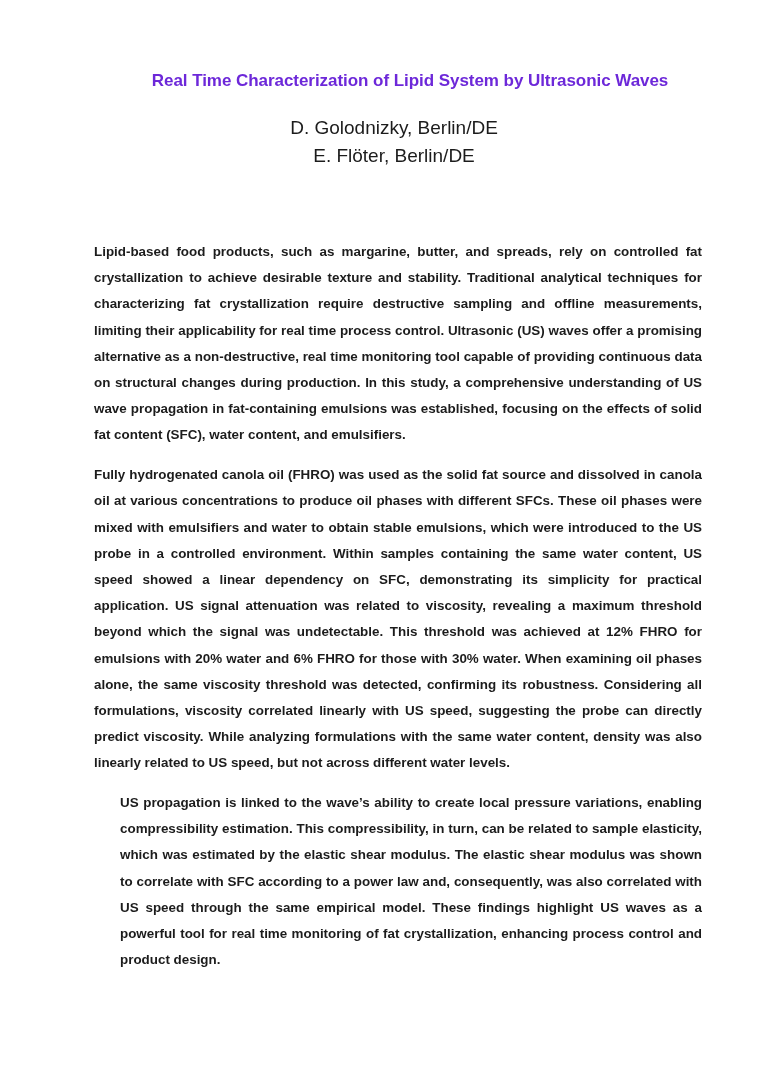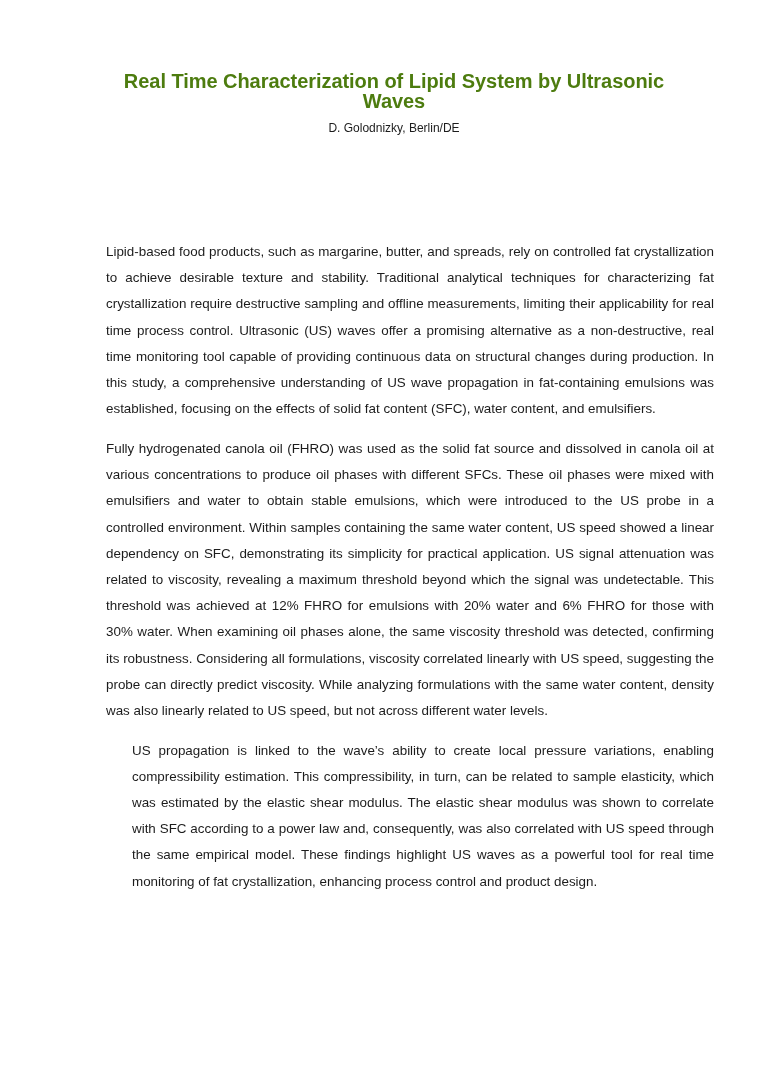--- a/index.html
+++ b/index.html
@@ -21,51 +21,52 @@
     overflow: hidden;
     box-sizing: border-box;
   }
   .content {
     position: absolute;
     left: 90px;
     top: 0;
     width: 608px;
   }
   .doc-title {
-    font-size: 20px;
+    font-size: 17px;
     font-weight: bold;
     text-align: center;
     letter-spacing: -0.05px;
     margin: 0;
     padding: 0;
     position: absolute;
-    left: 0;
+    left: 16px;
     top: 71px;
     width: 100%;
     line-height: 20px;
-    color: #4d7c0f;
+    color: #6d28d9;
   }
   .authors {
     position: absolute;
     left: 0;
     top: 114px;
     width: 100%;
     text-align: center;
   }
   .author-line {
-    font-size: 12px;
+    font-size: 19px;
     line-height: 28.2px;
     color: #1c1c1c;
     white-space: nowrap;
   }
   .abstract-body {
     position: absolute;
-    left: 16px;
+    left: 4px;
     top: 239px;
     width: 100%;
+    font-weight: bold;
   }
   .para {
     font-size: 13.4px;
     line-height: 26.2px;
     text-align: justify;
     text-justify: inter-word;
     margin: 0 0 13.5px 0;
     color: #1c1c1c;
     hyphens: none;
   }
@@ -78,20 +79,21 @@
 <body>
 
 <div class="page">
 
   <div class="content">
 
     <h1 class="doc-title">Real Time Characterization of Lipid System by Ultrasonic Waves</h1>
 
     <div class="authors">
       <div class="author-line">D. Golodnizky, Berlin/DE</div>
+      <div class="author-line">E. Flöter, Berlin/DE</div>
     </div>
 
     <div class="abstract-body">
       <p class="para">Lipid-based food products, such as margarine, butter, and spreads, rely on controlled fat crystallization to achieve desirable texture and stability. Traditional analytical techniques for characterizing fat crystallization require destructive sampling and offline measurements, limiting their applicability for real time process control. Ultrasonic (US) waves offer a promising alternative as a non-destructive, real time monitoring tool capable of providing continuous data on structural changes during production. In this study, a comprehensive understanding of US wave propagation in fat-containing emulsions was established, focusing on the effects of solid fat content (SFC), water content, and emulsifiers.</p>
       <p class="para">Fully hydrogenated canola oil (FHRO) was used as the solid fat source and dissolved in canola oil at various concentrations to produce oil phases with different SFCs. These oil phases were mixed with emulsifiers and water to obtain stable emulsions, which were introduced to the US probe in a controlled environment. Within samples containing the same water content, US speed showed a linear dependency on SFC, demonstrating its simplicity for practical application. US signal attenuation was related to viscosity, revealing a maximum threshold beyond which the signal was undetectable. This threshold was achieved at 12% FHRO for emulsions with 20% water and 6% FHRO for those with 30% water. When examining oil phases alone, the same viscosity threshold was detected, confirming its robustness. Considering all formulations, viscosity correlated linearly with US speed, suggesting the probe can directly predict viscosity. While analyzing formulations with the same water content, density was also linearly related to US speed, but not across different water levels.</p>
       <p class="para">US propagation is linked to the wave’s ability to create local pressure variations, enabling compressibility estimation. This compressibility, in turn, can be related to sample elasticity, which was estimated by the elastic shear modulus. The elastic shear modulus was shown to correlate with SFC according to a power law and, consequently, was also correlated with US speed through the same empirical model. These findings highlight US waves as a powerful tool for real time monitoring of fat crystallization, enhancing process control and product design.</p>
     </div>
 
   </div>
 

